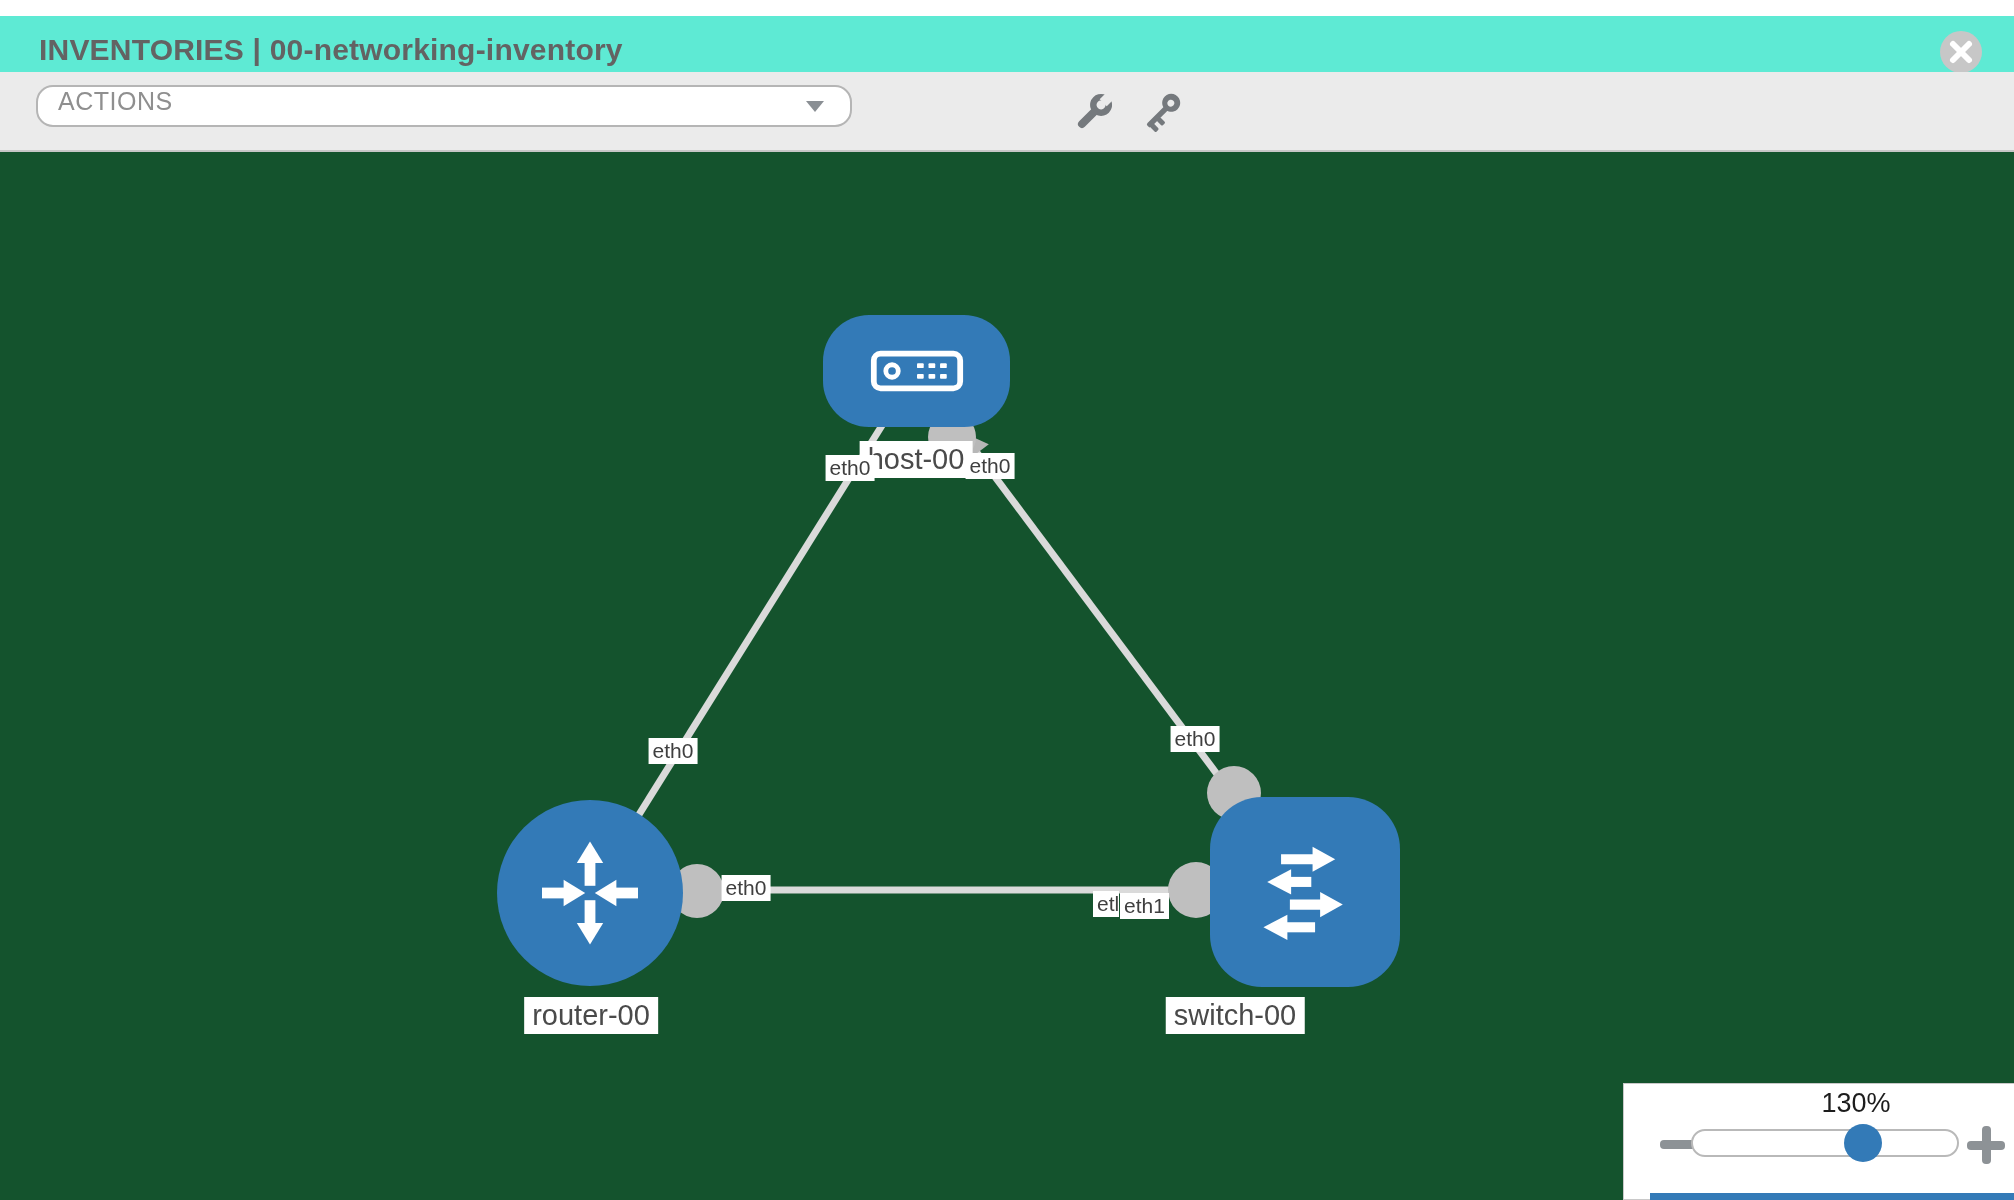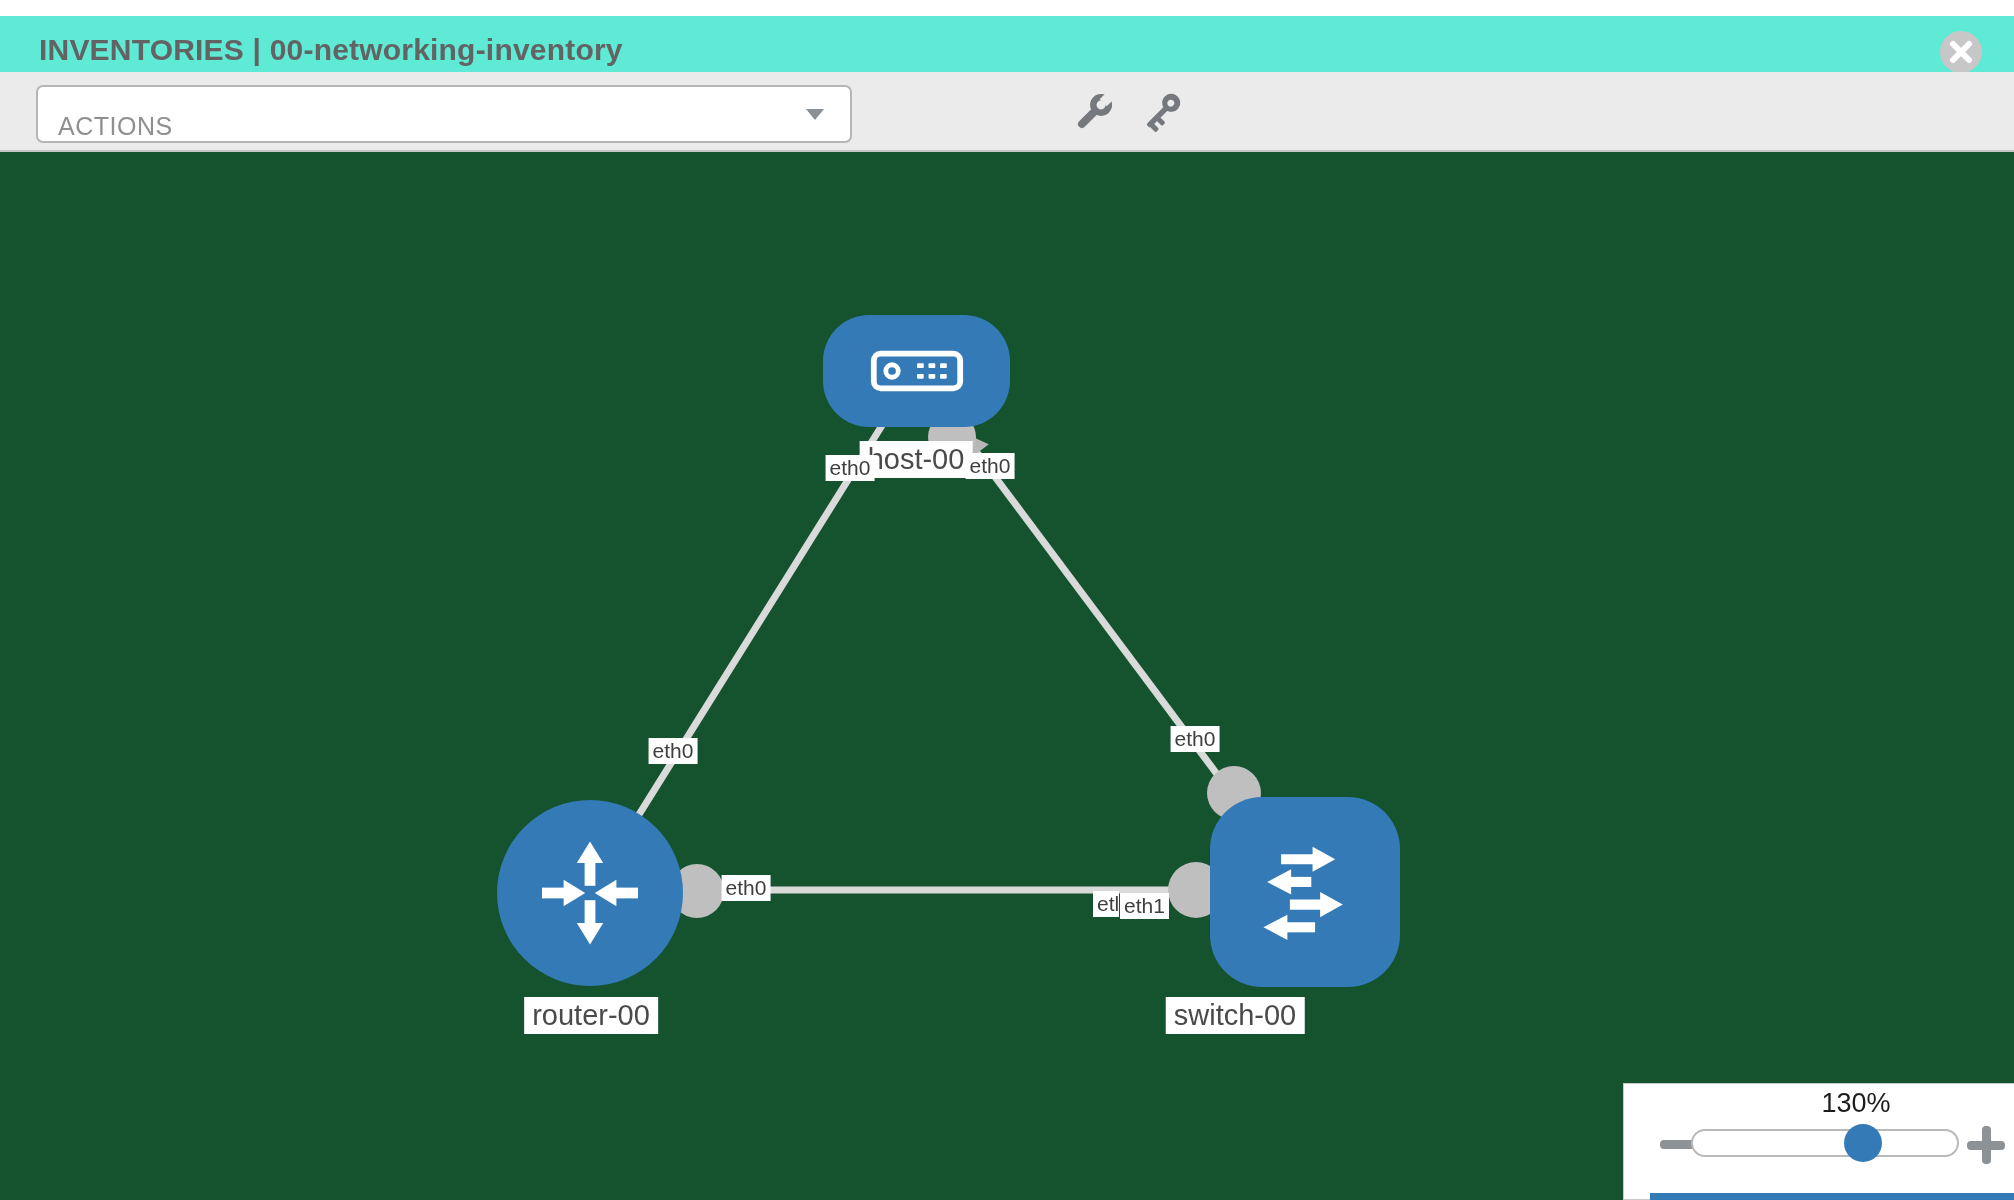--- a/index.html
+++ b/index.html
@@ -9,22 +9,22 @@
   
   .header{position:absolute;left:0;top:16px;width:100%;height:71px;background:#5eead4;
           border-bottom:1px solid #dcdcdc;box-sizing:border-box;}
   .page-title{position:absolute;left:39px;top:17px;font-size:30px;font-weight:bold;color:#636363;letter-spacing:.2px;}
   .close-btn{position:absolute;right:32px;top:15px;width:42px;height:42px;border-radius:50%;
              background:#c7c7c7;cursor:pointer;display:flex;align-items:center;justify-content:center;}
 
   
   .toolbar{position:absolute;left:0;top:72px;width:100%;height:80px;background:#ebebeb;
            border-bottom:2px solid #c6c6c6;box-sizing:border-box;}
-  .dropdown{position:absolute;top:13px;height:58px;background:#ffffff;border:2px solid #b5b5b5;
-            border-radius:7px;box-sizing:border-box;display:flex;align-items:flex-end;cursor:pointer;}
+  .dropdown{position:absolute;top:13px;height:42px;background:#ffffff;border:2px solid #b5b5b5;
+            border-radius:17px;box-sizing:border-box;display:flex;align-items:flex-start;cursor:pointer;}
   .dropdown .dd-label{margin-left:20px;font-size:25px;color:#8f8f8f;letter-spacing:.5px;}
   .caret{position:absolute;right:26px;top:50%;margin-top:-5px;width:0;height:0;
          border-left:9px solid transparent;border-right:9px solid transparent;border-top:11px solid #8a8f94;}
   .dd-actions{left:36px;width:816px;}
   .dd-search{left:1202px;width:793px;}
   .tool-icon{position:absolute;top:14px;width:52px;height:52px;display:flex;align-items:center;
              justify-content:center;cursor:pointer;}
   .tool-wrench{left:1068px;}
   .tool-key{left:1136px;}
 

